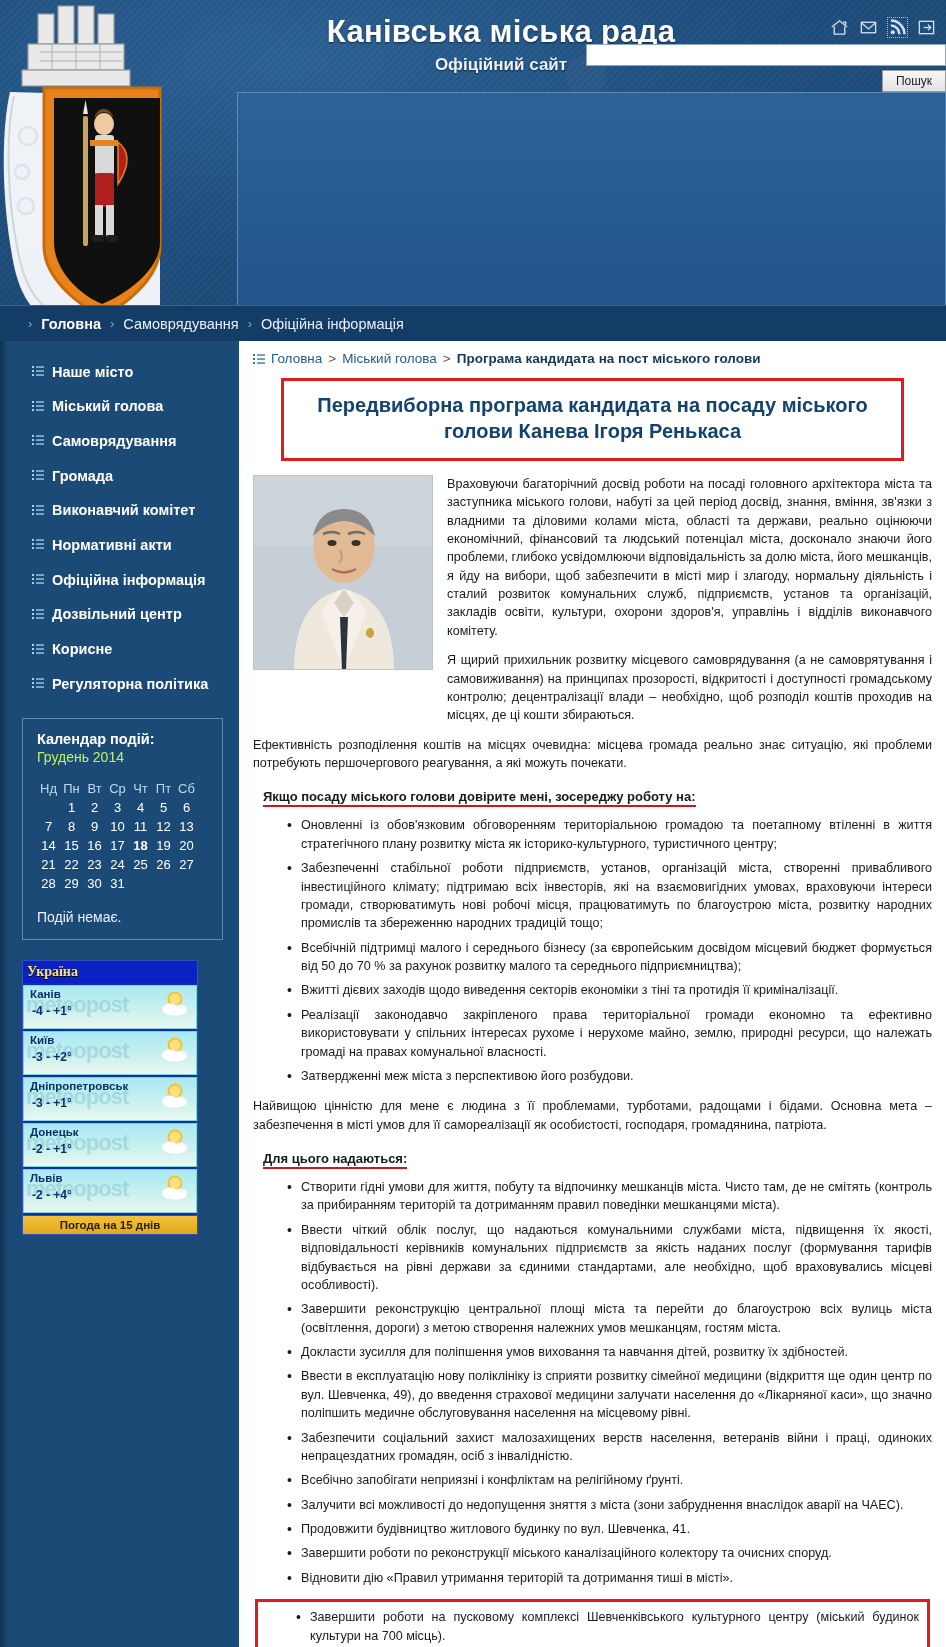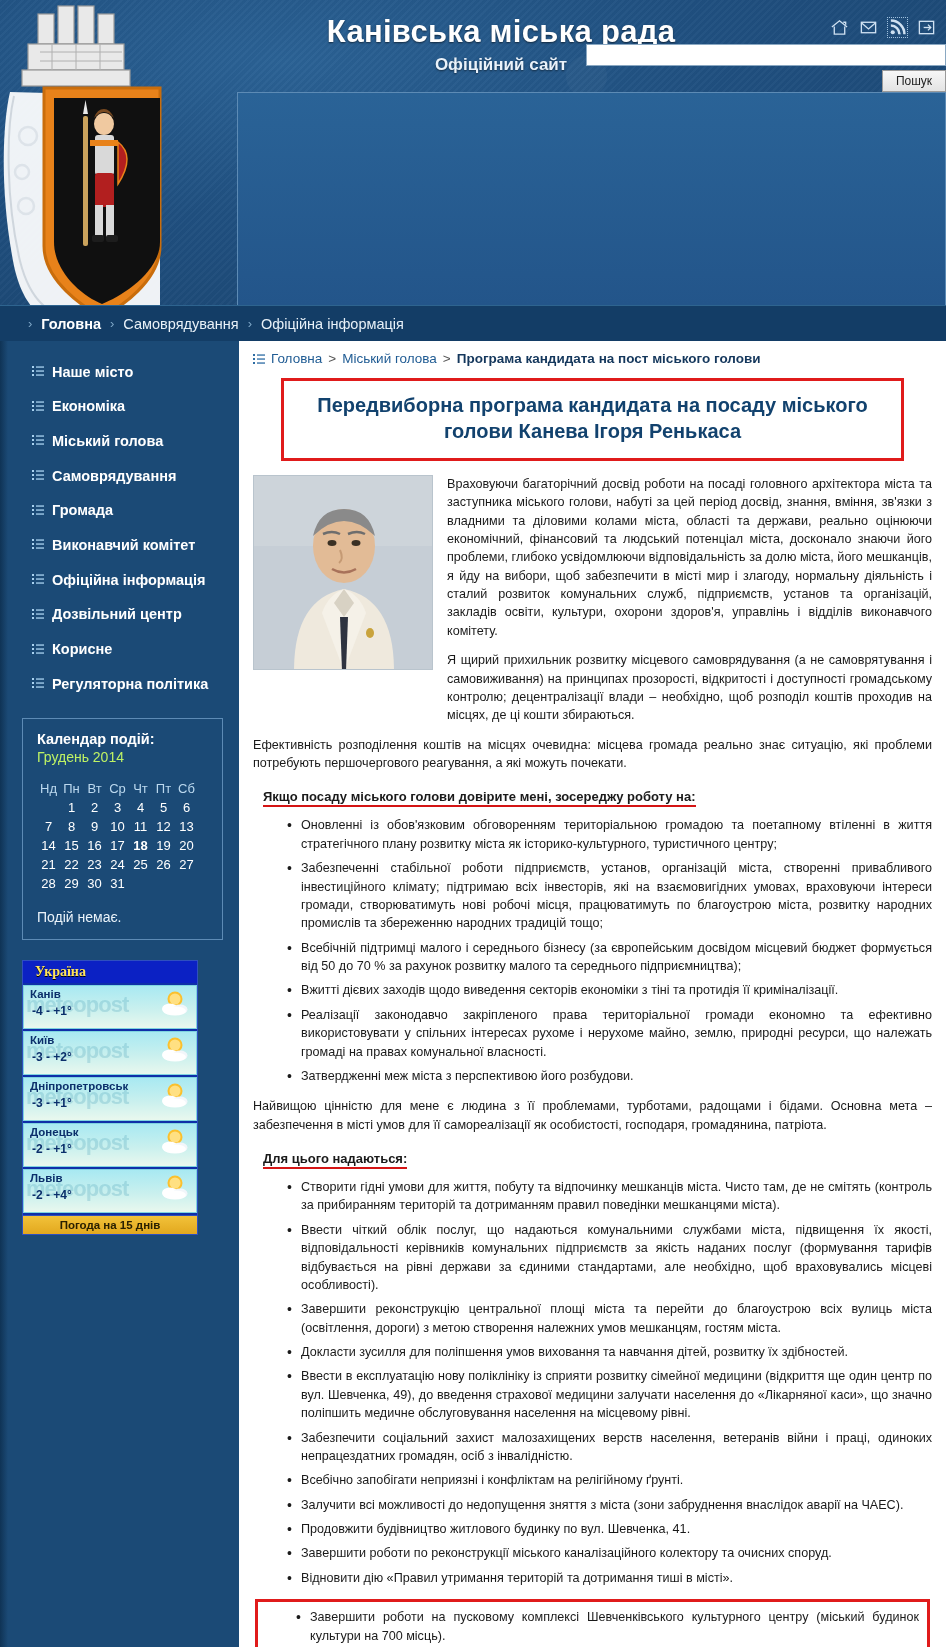--- a/index.html
+++ b/index.html
@@ -160,21 +160,21 @@
   .weather {
     margin: 20px 14px 0 22px;
     width: 176px;
     border: 1px solid #2f4fbf;
     background: #0f2fa8;
   }
   .weather-head {
     background: #0b21c4; color: #ffe45c;
     font-family: "Liberation Serif", serif;
     font-weight: bold; font-size: 14px;
-    padding: 3px 0 3px 12px;
+    padding: 3px 0 3px 4px;
     text-shadow: 0 1px 0 #000;
   }
   .w-row {
     position: relative;
     height: 44px;
     margin: 2px 0;
     border: 1px solid #7fd4e0;
     background: linear-gradient(180deg, #a8e9f2 0%, #c9f0ee 55%, #e9f8ee 100%);
     overflow: hidden;
   }
@@ -398,33 +398,20 @@
       <li>
           <a href="#">
         <svg class="menu-ico" viewBox="0 0 12 10" fill="currentColor">
           <rect x="0" y="0" width="2" height="2"></rect>
               <rect x="0" y="4" width="2" height="2"></rect>
               <rect x="0" y="8" width="2" height="2"></rect>
           <rect x="4" y="0.4" width="8" height="1.3"></rect>
               <rect x="4" y="4.4" width="8" height="1.3"></rect>
               <rect x="4" y="8.4" width="8" height="1.3"></rect>
         </svg>
-        <span>Економіка</span>
-          </a>
-        </li>
-      <li>
-          <a href="#">
-        <svg class="menu-ico" viewBox="0 0 12 10" fill="currentColor">
-          <rect x="0" y="0" width="2" height="2"></rect>
-              <rect x="0" y="4" width="2" height="2"></rect>
-              <rect x="0" y="8" width="2" height="2"></rect>
-          <rect x="4" y="0.4" width="8" height="1.3"></rect>
-              <rect x="4" y="4.4" width="8" height="1.3"></rect>
-              <rect x="4" y="8.4" width="8" height="1.3"></rect>
-        </svg>
         <span>Міський голова</span>
           </a>
         </li>
       <li>
           <a href="#">
         <svg class="menu-ico" viewBox="0 0 12 10" fill="currentColor">
           <rect x="0" y="0" width="2" height="2"></rect>
               <rect x="0" y="4" width="2" height="2"></rect>
               <rect x="0" y="8" width="2" height="2"></rect>
           <rect x="4" y="0.4" width="8" height="1.3"></rect>
@@ -451,20 +438,33 @@
           <a href="#">
         <svg class="menu-ico" viewBox="0 0 12 10" fill="currentColor">
           <rect x="0" y="0" width="2" height="2"></rect>
               <rect x="0" y="4" width="2" height="2"></rect>
               <rect x="0" y="8" width="2" height="2"></rect>
           <rect x="4" y="0.4" width="8" height="1.3"></rect>
               <rect x="4" y="4.4" width="8" height="1.3"></rect>
               <rect x="4" y="8.4" width="8" height="1.3"></rect>
         </svg>
         <span>Виконавчий комітет</span>
+          </a>
+        </li>
+      <li>
+          <a href="#">
+        <svg class="menu-ico" viewBox="0 0 12 10" fill="currentColor">
+          <rect x="0" y="0" width="2" height="2"></rect>
+              <rect x="0" y="4" width="2" height="2"></rect>
+              <rect x="0" y="8" width="2" height="2"></rect>
+          <rect x="4" y="0.4" width="8" height="1.3"></rect>
+              <rect x="4" y="4.4" width="8" height="1.3"></rect>
+              <rect x="4" y="8.4" width="8" height="1.3"></rect>
+        </svg>
+        <span>Нормативні акти</span>
           </a>
         </li>
       <li>
           <a href="#">
         <svg class="menu-ico" viewBox="0 0 12 10" fill="currentColor">
           <rect x="0" y="0" width="2" height="2"></rect>
               <rect x="0" y="4" width="2" height="2"></rect>
               <rect x="0" y="8" width="2" height="2"></rect>
           <rect x="4" y="0.4" width="8" height="1.3"></rect>
               <rect x="4" y="4.4" width="8" height="1.3"></rect>

